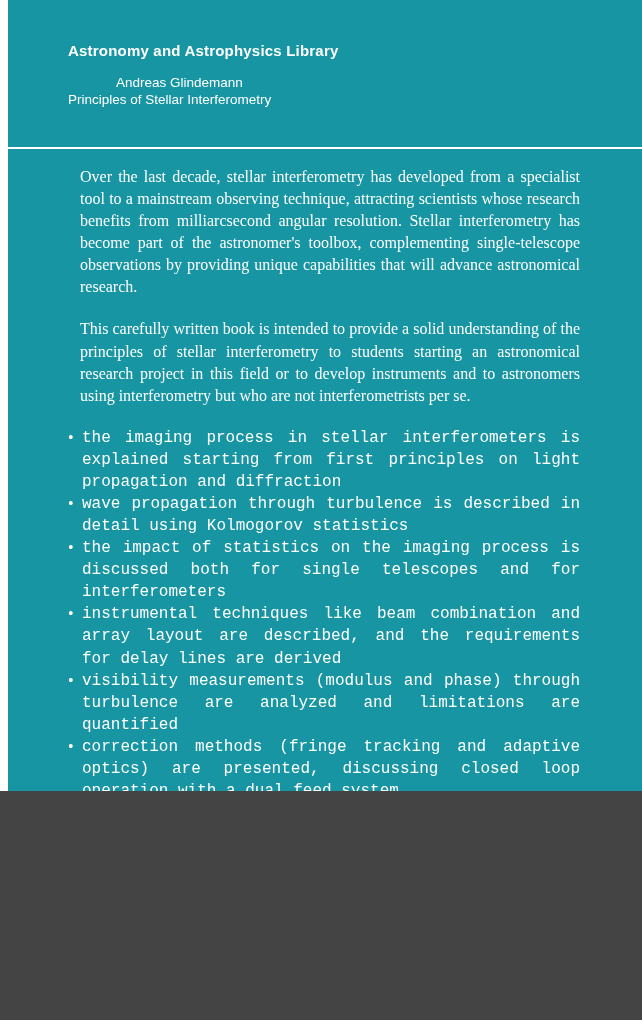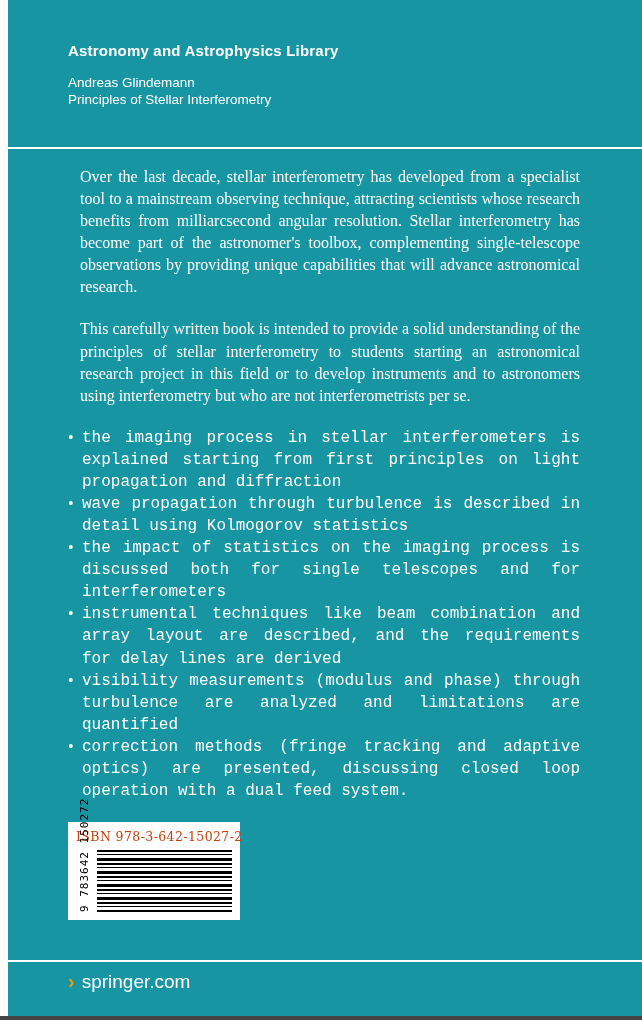--- a/index.html
+++ b/index.html
@@ -1,38 +1,38 @@
 <!DOCTYPE html>
 <html><head>
 <meta charset="utf-8">
 <style>
   html, body { margin: 0; padding: 0; background: #444; }
   .page {
     position: relative;
     width: 642px;
-    height: 1016px;
+    height: 791px;
     margin: 0 auto;
     background: #1895a3;
     overflow: hidden;
     font-family: "Liberation Serif", serif;
   }
   .edge-strip {
     position: absolute;
     left: 0; top: 0;
     width: 8px; height: 100%;
     background: #ffffff;
   }
   .header {
     position: absolute;
     left: 68px; right: 60px; top: 42px;
     color: #ffffff;
     font-family: "Liberation Sans", sans-serif;
   }
   .series { font-size: 15px; font-weight: bold; margin-bottom: 16px; letter-spacing: 0.2px; }
-  .author { font-size: 13.5px; line-height: 1.25; }
+  .author { font-size: 13.5px; line-height: 1.25; margin-left: 48px; }
   .title  { font-size: 13.5px; font-weight: normal; line-height: 1.25; }
   .divider {
     position: absolute;
     left: 8px; right: 0;
     height: 1.5px;
     background: #ffffff;
   }
   .divider.top { top: 147px; }
   .divider.bottom { top: 960px; }
   .content {

